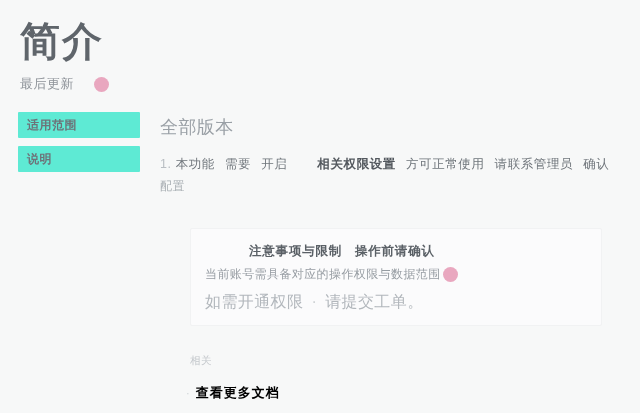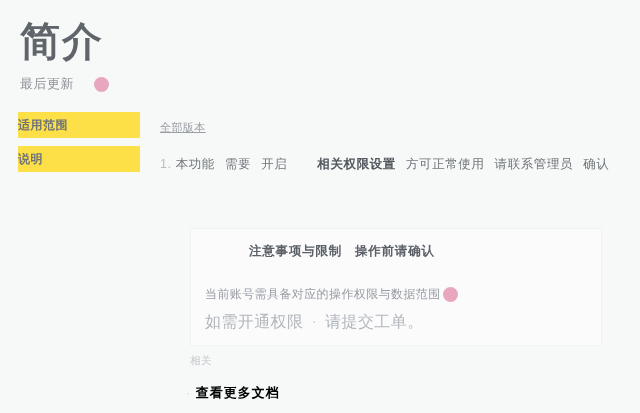--- a/index.html
+++ b/index.html
@@ -56,46 +56,45 @@
     left:18px;top:112px;
     width:604px;
   }
   .defrow{
     display:flex;
     align-items:flex-start;
     margin-bottom:8px;
   }
   .defkey{
     flex:0 0 122px;
-    background:#fde047;
+    background:#5eead4;
     min-height:26px;
     display:flex;
     align-items:center;
-    padding:4px 0;
+    padding:4px 9px;
     box-sizing:border-box;
     border-radius:1px;
   }
   .defkey .k{
     font-size:12px;
     font-weight:700;
     color:#6d7379;
     white-space:nowrap;
     letter-spacing:.5px;
   }
   .defval{
     flex:1 1 auto;
     padding:5px 0 0 20px;
     box-sizing:border-box;
   }
   .defval .v{
-    font-size:11px;
+    font-size:18px;
     color:#9aa0a6;
     line-height:20px;
     letter-spacing:.4px;
-    text-decoration:underline;
   }
 
   
   .num-line{
     font-size:12.5px;
     line-height:26px;
     color:#6f757b;
     letter-spacing:.6px;
   }
   .num-line .marker{
@@ -128,21 +127,21 @@
     color:#5a6066;
     letter-spacing:.8px;
     line-height:20px;
     white-space:nowrap;
     margin-left:44px;
   }
   .card-body-row{
     display:flex;
     align-items:center;
     gap:2px;
-    margin-top:24px;
+    margin-top:4px;
   }
   .card-body{
     font-size:12px;
     color:#969ca2;
     letter-spacing:.4px;
     line-height:18px;
     white-space:nowrap;
   }
   .card-meta{
     margin-top:10px;
@@ -203,20 +202,21 @@
       </div>
     </div>
 
     <div class="defrow">
       <div class="defkey">
         <span class="k">说明</span>
       </div>
       <div class="defval">
         <div class="num-line">
           <span class="marker">1.</span><span class="seg">本功能</span><span class="seg">需要</span><span class="seg">开启</span><span class="seg strong">相关权限设置</span><span class="seg">方可正常使用</span><span class="seg">请联系管理员</span><span class="seg">确认</span>
+          <span class="wrap2">配置</span>
         </div>
       </div>
     </div>
 
   </div>
 
   <div class="card">
     <div class="card-heading">
       <span>注意事项与限制</span>&nbsp;&nbsp;&nbsp;<span>操作前请确认</span>
     </div>

